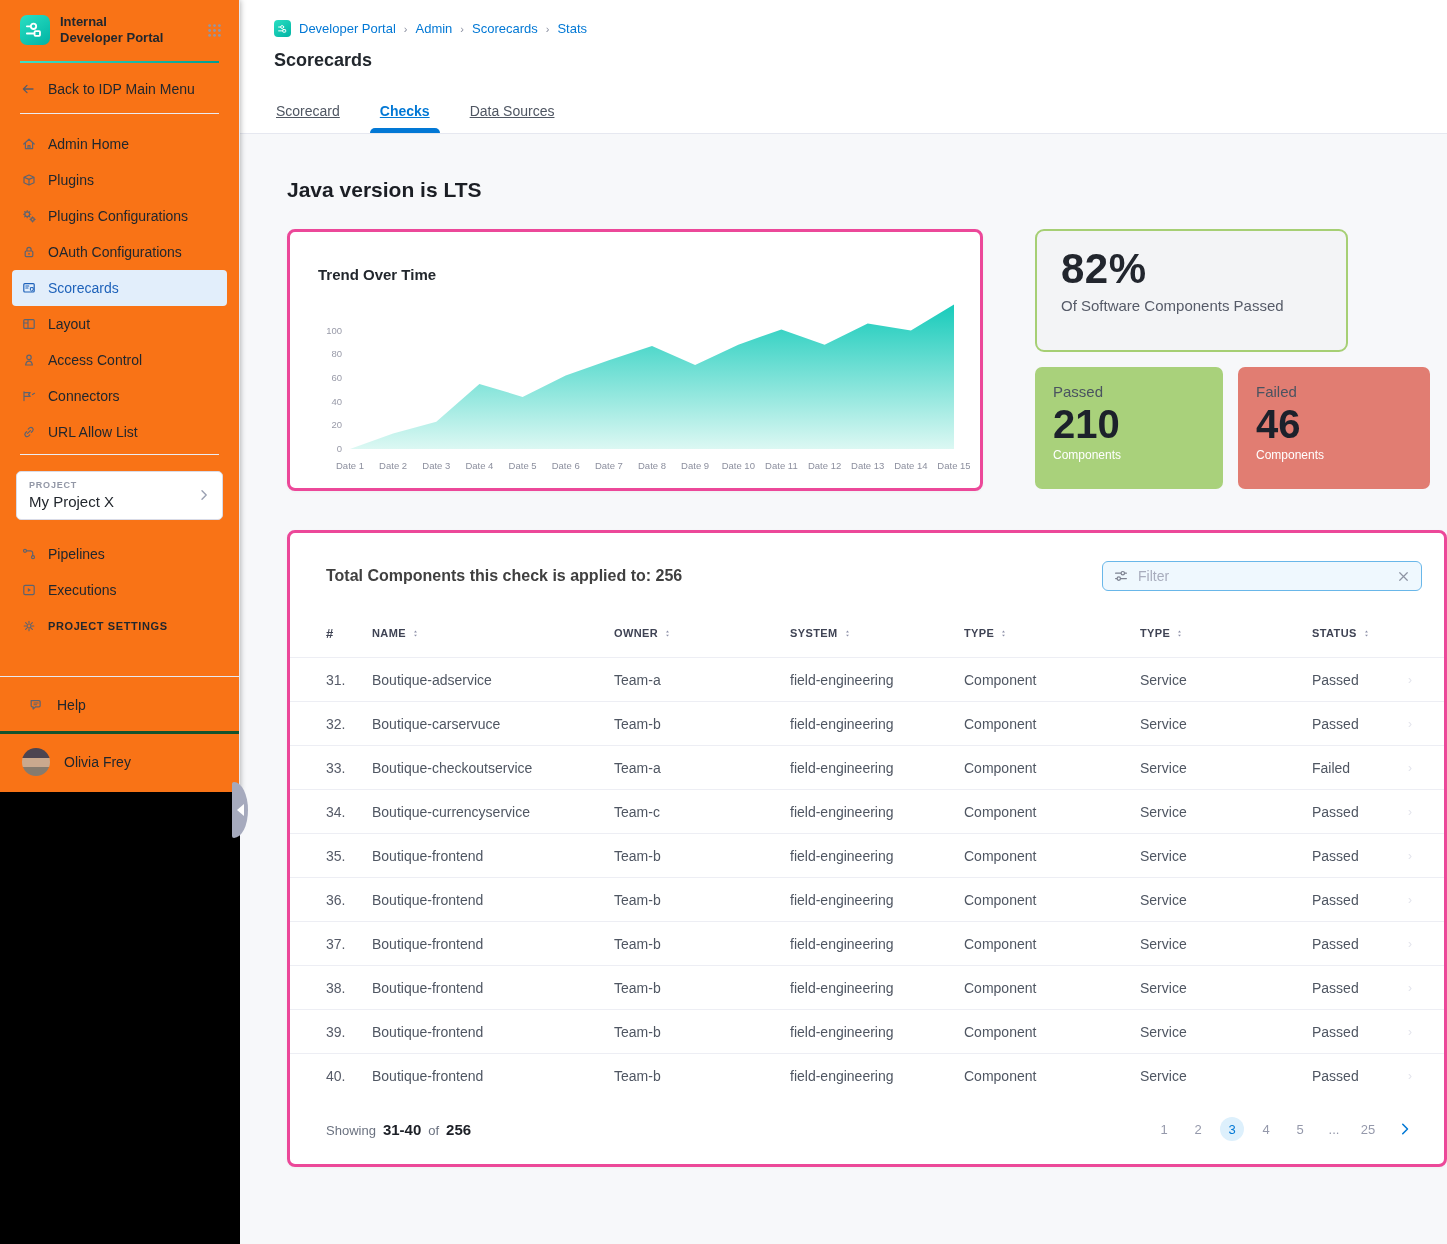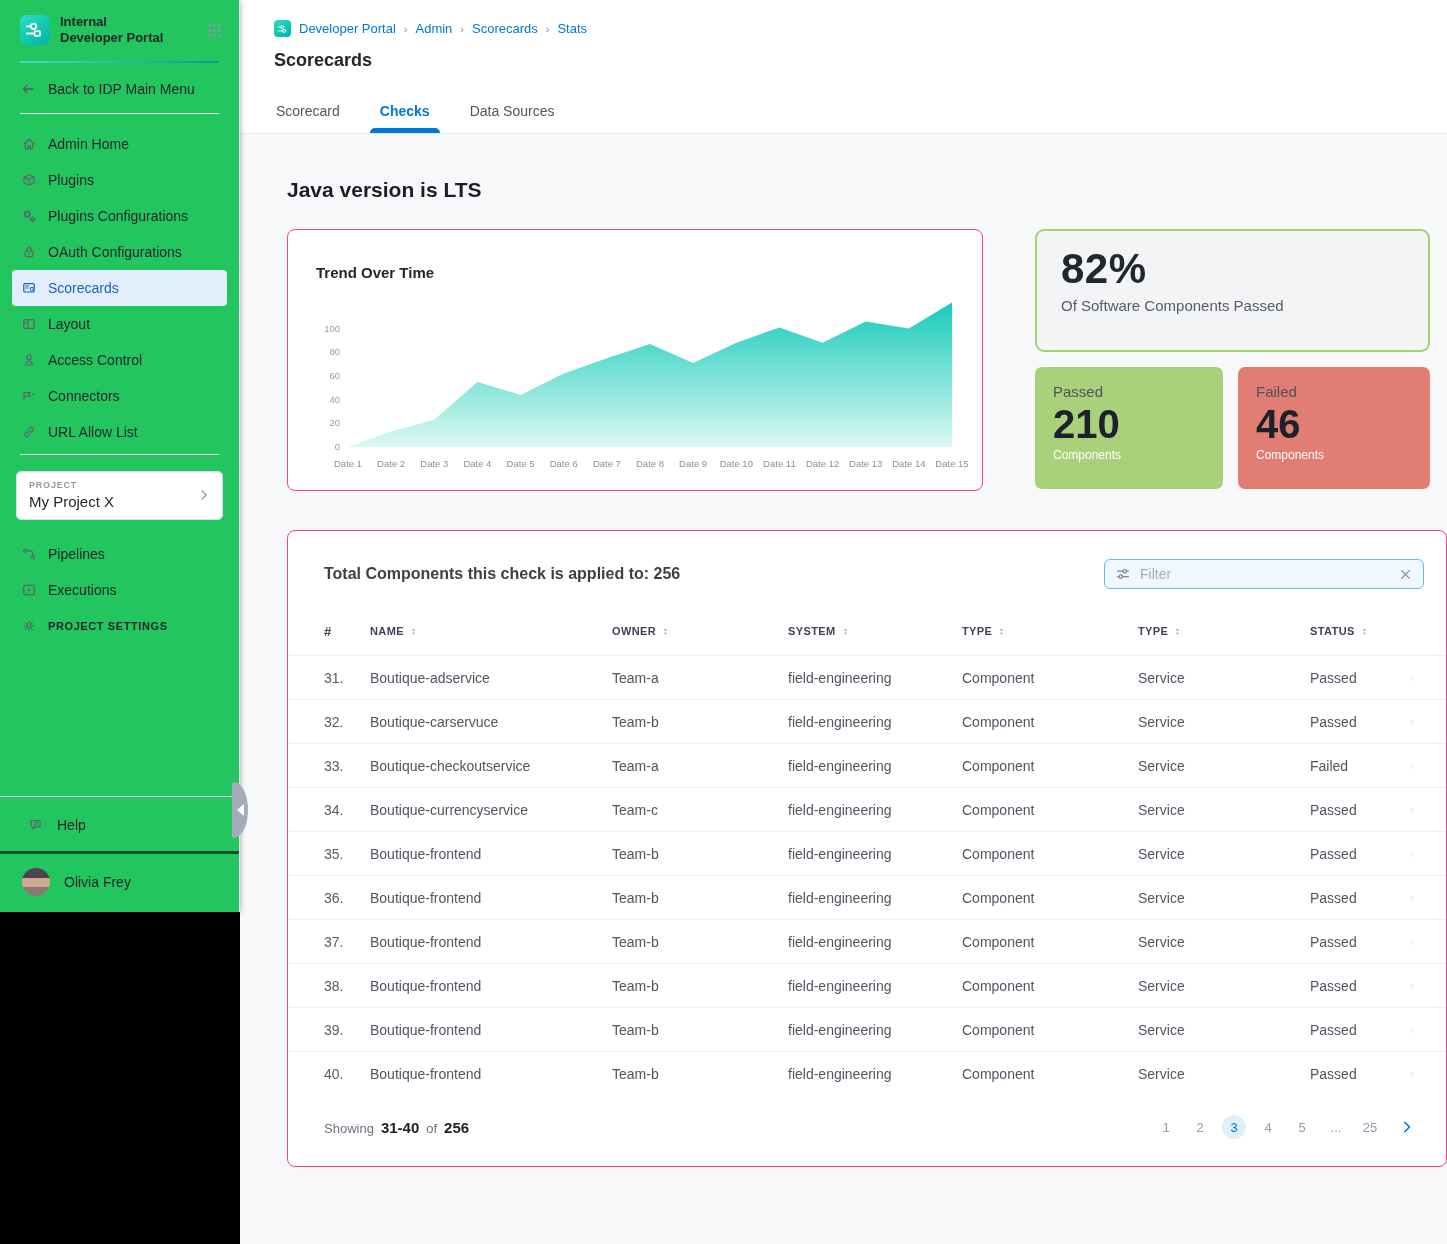--- a/index.html
+++ b/index.html
@@ -1,20 +1,20 @@
 <!DOCTYPE html>
 <html><head>
 <meta charset="utf-8">
 <style>
   * { margin:0; padding:0; box-sizing:border-box; }
   html,body { width:1447px; height:1244px; background:#000; font-family:"Liberation Sans","DejaVu Sans",sans-serif; }
   .stage { position:relative; width:1447px; height:1244px; overflow:hidden; }
 
   
-  .sidebar { position:absolute; left:0; top:0; width:240px; height:912px; background:#22c55e;
+  .sidebar { position:absolute; left:0; top:0; width:240px; height:792px; background:#f97316;
              border-right:1px solid #e6e8f0; box-shadow:0 0 6px rgba(0,0,0,.35); z-index:5; }
   .logo-row { display:flex; align-items:center; gap:10px; padding:14px 16px 12px 20px; }
   .logo-mark { width:30px; height:30px; border-radius:7px; background:linear-gradient(145deg,#2adfc2,#00b3a4); flex:0 0 auto;
                display:flex; align-items:center; justify-content:center; }
   .logo-title { font-size:13px; font-weight:bold; color:#22272d; line-height:1.25; flex:1; }
   .grid-btn { color:#9297a8; }
   .teal-rule { height:2px; margin:2px 20px 0 20px; background:linear-gradient(90deg,#3fe0c5,#009e93); }
   .back-row { display:flex; align-items:flex-end; gap:12px; padding:18px 20px 16px 20px; font-size:14px; color:#22272d; cursor:pointer; }
   .side-div { height:1px; background:#ebecf2; margin:0 20px; }
   .nav { padding:12px 12px 4px 12px; }
@@ -42,35 +42,35 @@
   
   .main { position:absolute; left:240px; top:0; width:1207px; height:1244px; background:#f7f8fa; }
   .main-header { background:#fff; height:134px; border-bottom:1px solid #e6e8f0; position:relative; }
   .breadcrumb { display:flex; align-items:center; gap:8px; padding:20px 0 0 34px; font-size:13px; }
   .breadcrumb a { color:#0278d5; text-decoration:none; cursor:pointer; }
   .crumb-sep { color:#8a8fa0; font-size:11px; }
   .mini-logo { width:17px; height:17px; border-radius:4px; background:linear-gradient(145deg,#2adfc2,#00b3a4);
                display:flex; align-items:center; justify-content:center; }
   .page-title { font-size:18px; font-weight:bold; color:#22272d; padding:13px 0 0 34px; }
   .tabs { position:absolute; left:34px; bottom:0; display:flex; gap:36px; }
-  .tab { font-size:14px; color:#4f5662; padding:10px 2px 14px 2px; position:relative; cursor:pointer; }
+  .tab { font-size:14px; color:#4f5662; padding:10px 2px 14px 2px; position:relative; cursor:pointer;text-decoration:underline; }
   .tab.active { color:#0278d5; font-weight:bold; }
   .tab.active::after { content:""; position:absolute; left:-8px; right:-8px; bottom:0; height:5px; background:#0278d5; border-radius:6px 6px 0 0; }
   .content { position:relative;margin-left:23px; }
   .check-heading { font-size:21px; font-weight:bold; color:#1b1e24; padding:44px 0 0 24px; }
 
-  .card { background:#fff; border:1px solid #ec4899; border-radius:8px; box-shadow:0 1px 3px rgba(40,41,61,.04); }
+  .card { background:#fff; border:3px solid #ec4899; border-radius:8px; box-shadow:0 1px 3px rgba(40,41,61,.04); }
 
   
   .chart-card { position:absolute; left:24px; top:95px; width:696px; height:262px; }
   .chart-title { font-size:15px; font-weight:600; color:#22272d; padding:34px 0 0 28px; }
   .chart-wrap { padding:12px 14px 0 16px; }
 
   
-  .big-card { position:absolute; left:772px; top:95px; width:395px; height:123px; background:#f3f4f6;
+  .big-card { position:absolute; left:772px; top:95px; width:313px; height:123px; background:#f3f4f6;
               border:2px solid #a6cf74; border-radius:9px; padding:14px 24px; }
   .big-pct { font-size:42px; font-weight:bold; color:#22262e; letter-spacing:.5px; }
   .big-caption { font-size:15px; color:#565b68; margin-top:4px; }
   .mini-card { position:absolute; top:233px; height:122px; border-radius:7px; padding:16px 18px 12px 18px; }
   .mini-card.passed { left:772px; width:188px; background:#a9d17b; }
   .mini-card.failed { left:975px; width:192px; background:#e17d72; }
   .mini-label { font-size:15px; color:#4a5360; }
   .mini-value { font-size:40px; font-weight:bold; color:#1c212b; line-height:1.1; margin-top:2px; }
   .mini-unit { font-size:12px; color:#fff; margin-top:2px; }
 

